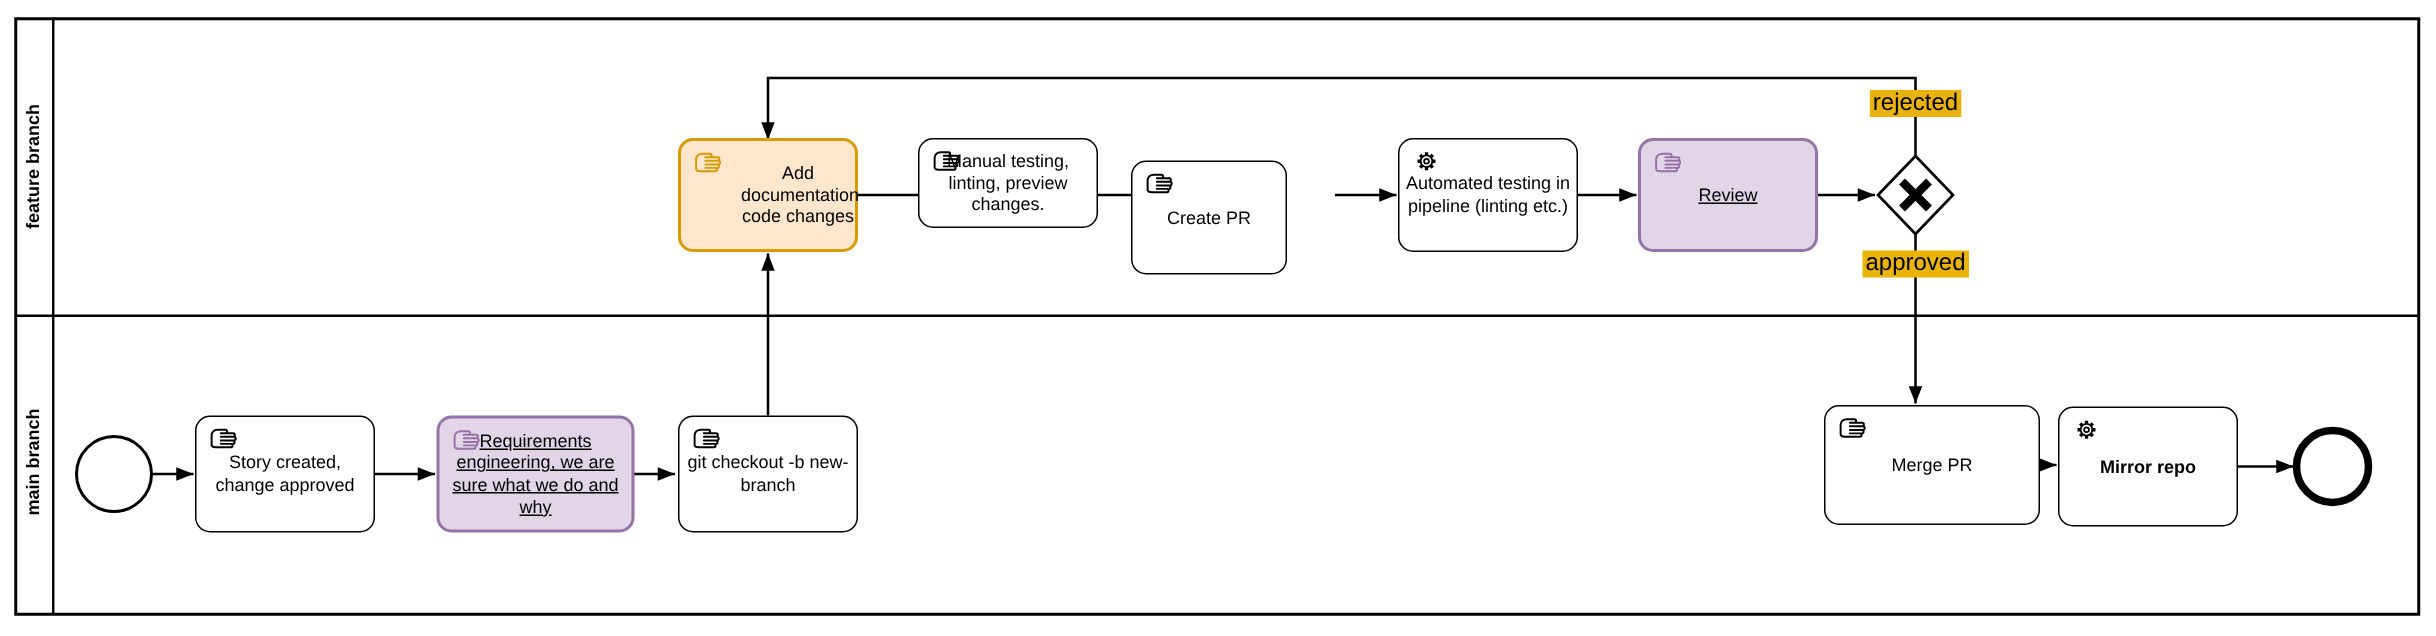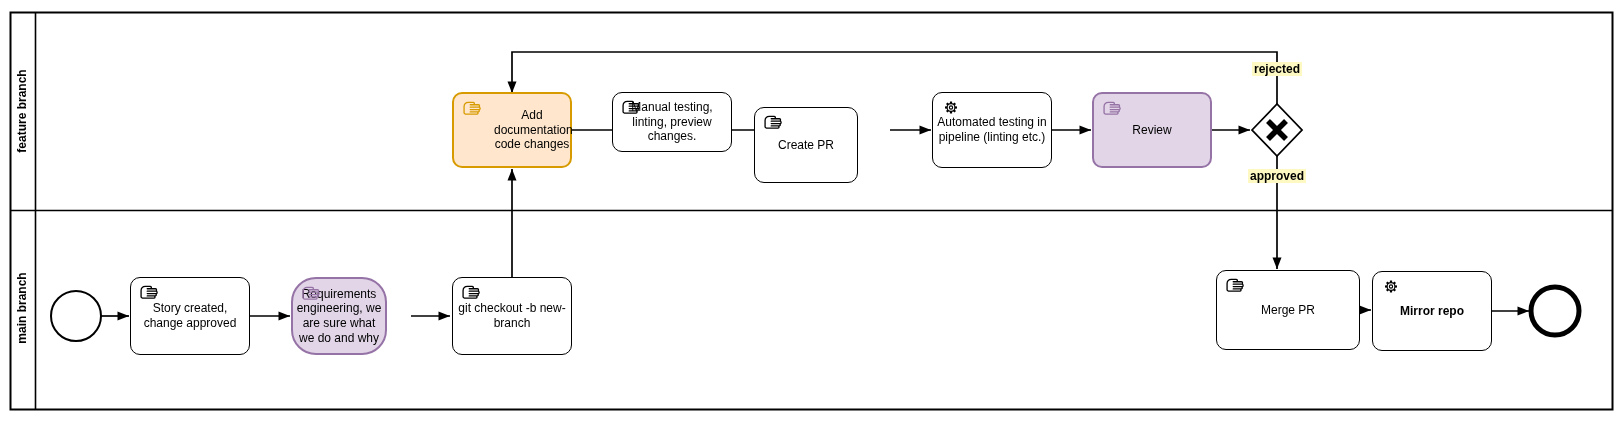--- a/index.html
+++ b/index.html
@@ -25,21 +25,21 @@
     z-index: 2;
     box-sizing: border-box;
     background: #ffffff;
     border: 1.6px solid var(--line_color, #000);
     border-radius: 10px;
     display: flex;
     align-items: center;
     justify-content: center;
   }
   .task.orange { background: var(--orange_fill, #FFE6CC); border: 2px solid var(--orange_stroke, #D79B00); padding-left: 40px; }
-  .task.purple { background: var(--purple_fill, #E1D5E7); border: 2px solid var(--purple_stroke, #9673A6); }
+  .task.purple { background: var(--purple_fill, #E1D5E7); border: 2px solid var(--purple_stroke, #9673A6); text-decoration: underline; }
 
   .task-label {
     font-size: 12px;
     line-height: 1.23;
     text-align: center;
     padding: 0 2px;
     width: 100%;
   }
   .task-icon {
     position: absolute;
@@ -60,26 +60,25 @@
     line-height: 16px;
     text-align: center;
     font-size: 12px;
     font-weight: bold;
     white-space: nowrap;
     transform: rotate(-90deg);
   }
   .edge-label {
     position: absolute;
     z-index: 2;
-    font-size: 12px;
+    font-size: 16px;
     transform: translate(-50%, -50%);
     white-space: nowrap;
-    background: #fef9c3;
+    background: #eab308;
     padding: 0 2px;
-    font-weight: bold;
   }
   #icon-defs { position: absolute; width: 0; height: 0; overflow: hidden; }
 </style>
 </head>
 <body>
 
 <svg id="icon-defs" aria-hidden="true">
   <defs>
     <symbol id="icon-hand" viewBox="0 0 20 16">
       <path fill="none" stroke="currentColor" stroke-width="1.2" stroke-linecap="round" stroke-linejoin="round" d="M2.8 12 L2.8 6.1 C2.8 3.7 4.4 2.5 6.6 2.5 L11.2 2.5 C12.5 2.5 12.5 4.6 11.2 4.6 L8.4 4.6
@@ -175,21 +174,21 @@
       </svg>
     <div class="task-label">Review</div>
   </div>
 
   <div class="task" style="left:130px; top:277px; width:120px; height:78px;">
     <svg class="task-icon">
         <use href="#icon-hand"></use>
       </svg>
     <div class="task-label">Story created, change approved</div>
   </div>
-  <div class="task purple" style="left:291px; top:277px; width:96px; height:78px;border-radius:25px;">
+  <div class="task purple" style="left:291px; top:277px; width:132px; height:78px;">
     <svg class="task-icon">
         <use href="#icon-hand"></use>
       </svg>
     <div class="task-label">Requirements engineering, we are sure what we do and why</div>
   </div>
   <div class="task" style="left:452px; top:277px; width:120px; height:78px;">
     <svg class="task-icon">
         <use href="#icon-hand"></use>
       </svg>
     <div class="task-label">git checkout -b new-branch</div>

